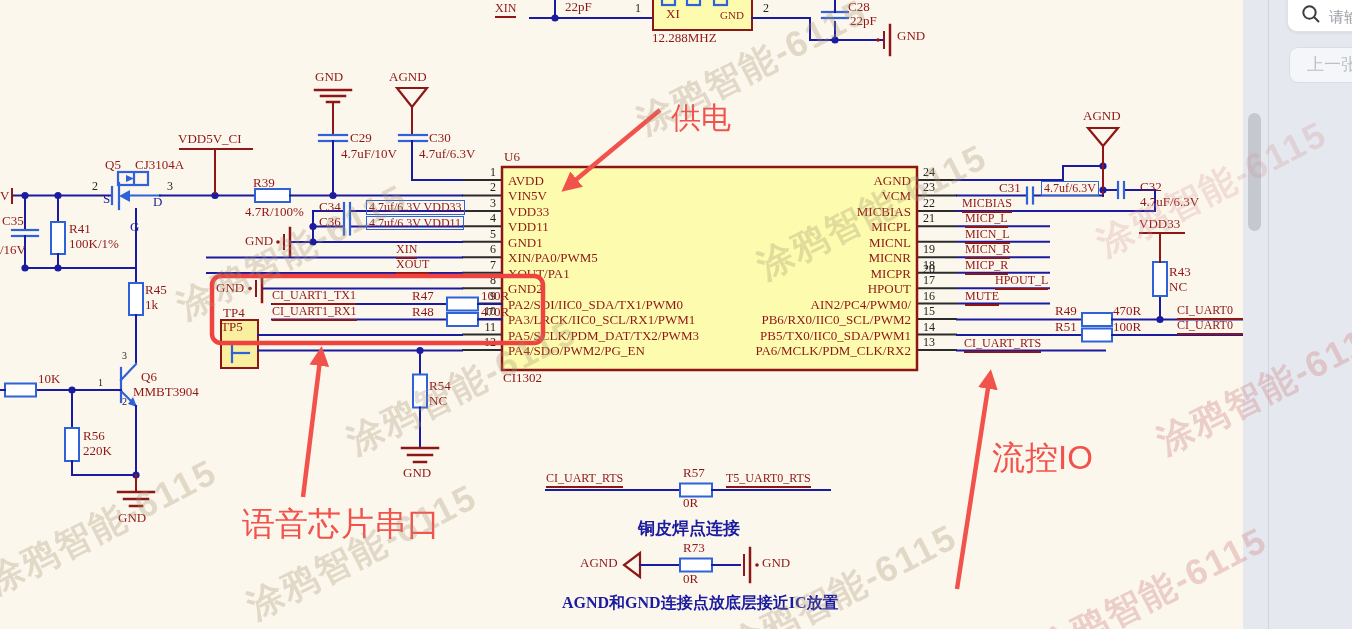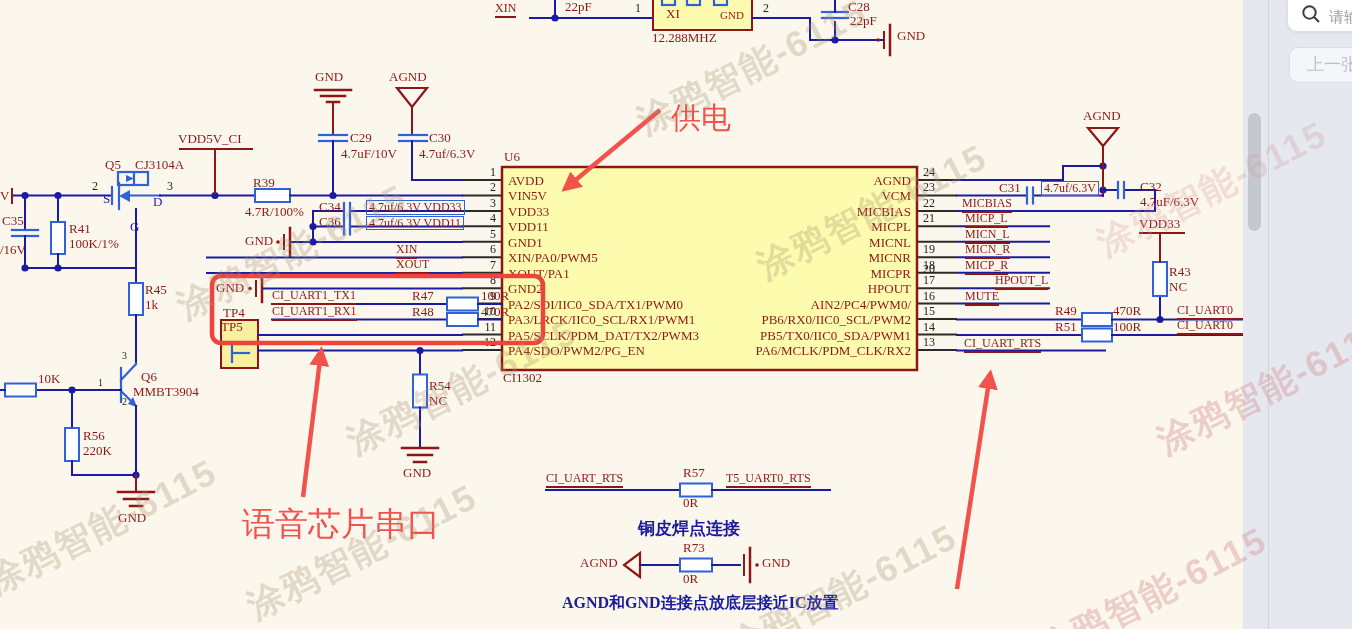--- a/index.html
+++ b/index.html
@@ -442,20 +442,21 @@
       </marker>
     </defs>
     <rect x="212" y="276" width="331" height="67" rx="9" fill="none" stroke="#ef4340" stroke-width="4.5"></rect>
     <line x1="660" y1="110" x2="566" y2="188" stroke="#f2524c" stroke-width="4.5" marker-end="url(#ah)"></line>
     <line x1="303" y1="497" x2="321" y2="352" stroke="#f2524c" stroke-width="4.5" marker-end="url(#ah)"></line>
     <line x1="957" y1="589" x2="990" y2="375" stroke="#f2524c" stroke-width="4.5" marker-end="url(#ah)"></line>
   </svg>
 
   <div class="ann ann30" style="left: 671px; top: 98px;">供电</div>
   <div class="ann ann33" style="left: 242px; top: 502px;">语音芯片串口</div>
+  <div class="ann ann33" style="left: 992px; top: 436px;">流控IO</div>
 </div>
 
 <div id="panel">
   <div id="divider"></div>
   <div id="thumb"></div>
   <div id="searchbox">
     <svg width="20" height="20" style="position:absolute;left:13px;top:13px">
       <circle cx="8.5" cy="8.5" r="6.2" fill="none" stroke="#3c3c3c" stroke-width="2"></circle>
       <line x1="13" y1="13" x2="18" y2="18" stroke="#3c3c3c" stroke-width="2"></line>
     </svg>

